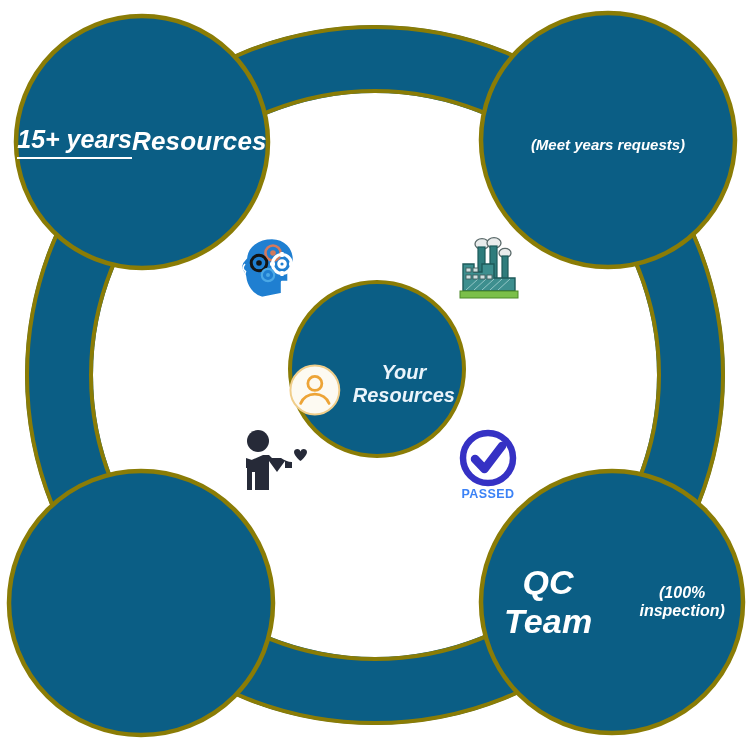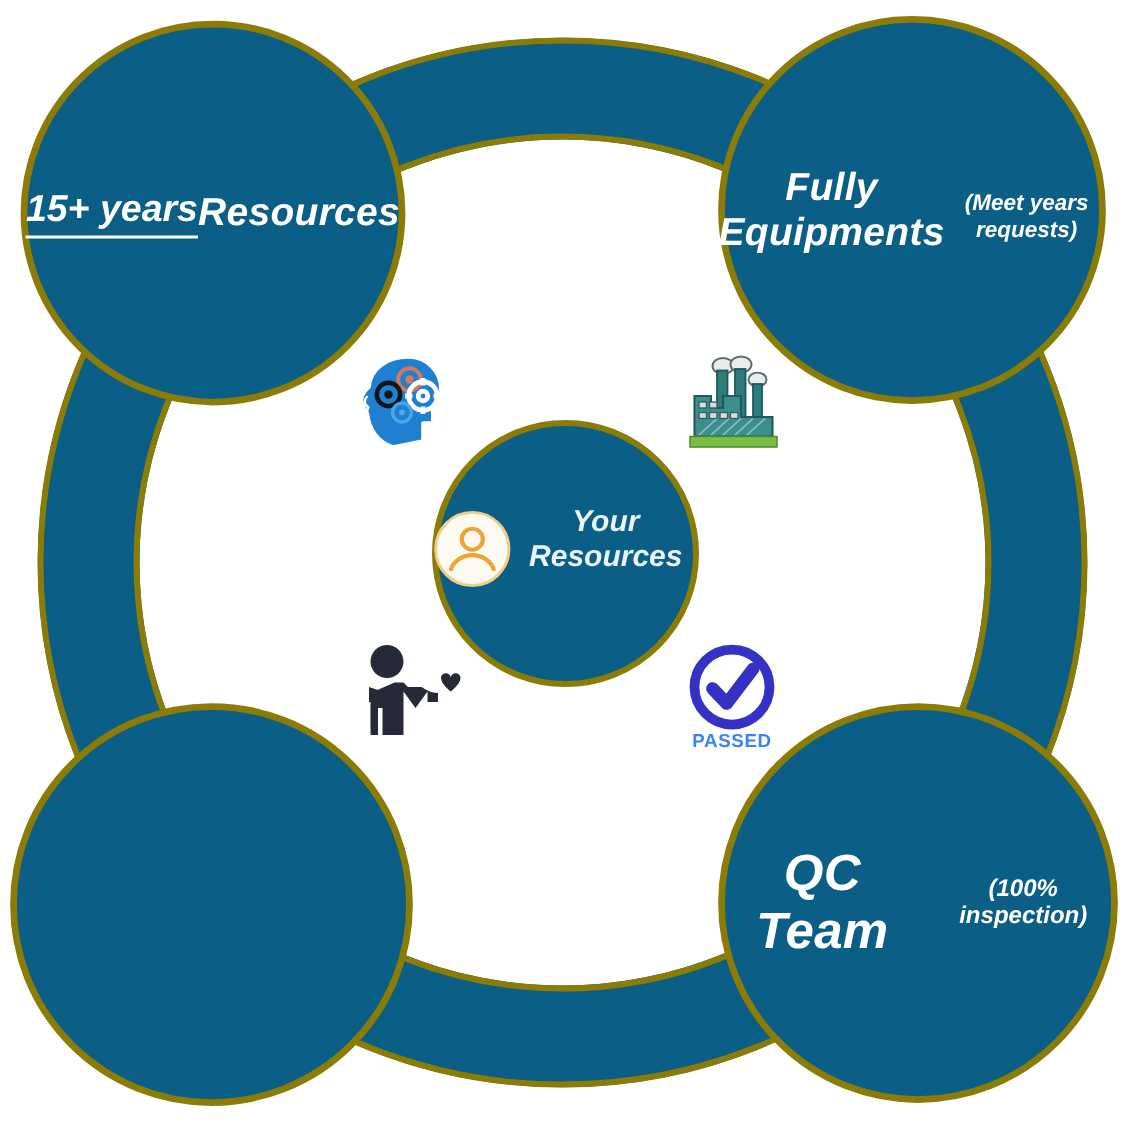--- a/index.html
+++ b/index.html
@@ -64,21 +64,21 @@
   #bubble-communication .ln-main { font-size: 26px; }
   #bubble-communication .ln-sub  { margin-top: 10px; font-size: 16px; }
 
   
   #bubble-qc { left: 478px; top: 468px; width: 268px; height: 268px; }
   #bubble-qc .ln-main { font-size: 34px; }
   #bubble-qc .ln-sub  { margin-top: 0; font-size: 16px; }
 
   
   #bubble-center {
-    left: 288px; top: 268px; width: 178px; height: 178px;
+    left: 288px; top: 292px; width: 178px; height: 178px;
     justify-content: flex-start;
     padding-top: 0;
   }
   #bubble-center .center-label {
     font-size: 20px;
     font-style: italic;
     font-weight: bold;
     color: #eaf4fb;
     margin-top: 6px;
   }
@@ -130,21 +130,20 @@
     <circle cx="377" cy="369" r="87" fill="#0b5e85" stroke="#8a7c06" stroke-width="4"></circle>
   </svg>
 
   <div class="bubble-text" id="bubble-experience">
     <span class="ln-under">15+ years</span>
     <span class="gap"></span>
     <span class="ln-main">Resources</span>
   </div>
 
   <div class="bubble-text" id="bubble-equipment">
-    <span class="ln-main">Fully Equipments</span>
     <span class="ln-sub">(Meet years requests)</span>
   </div>
 
 
   <div class="bubble-text" id="bubble-qc">
     <span class="ln-main">QC Team</span>
     <span class="ln-sub">(100% inspection)</span>
   </div>
 
   <div class="bubble-text" id="bubble-center">

